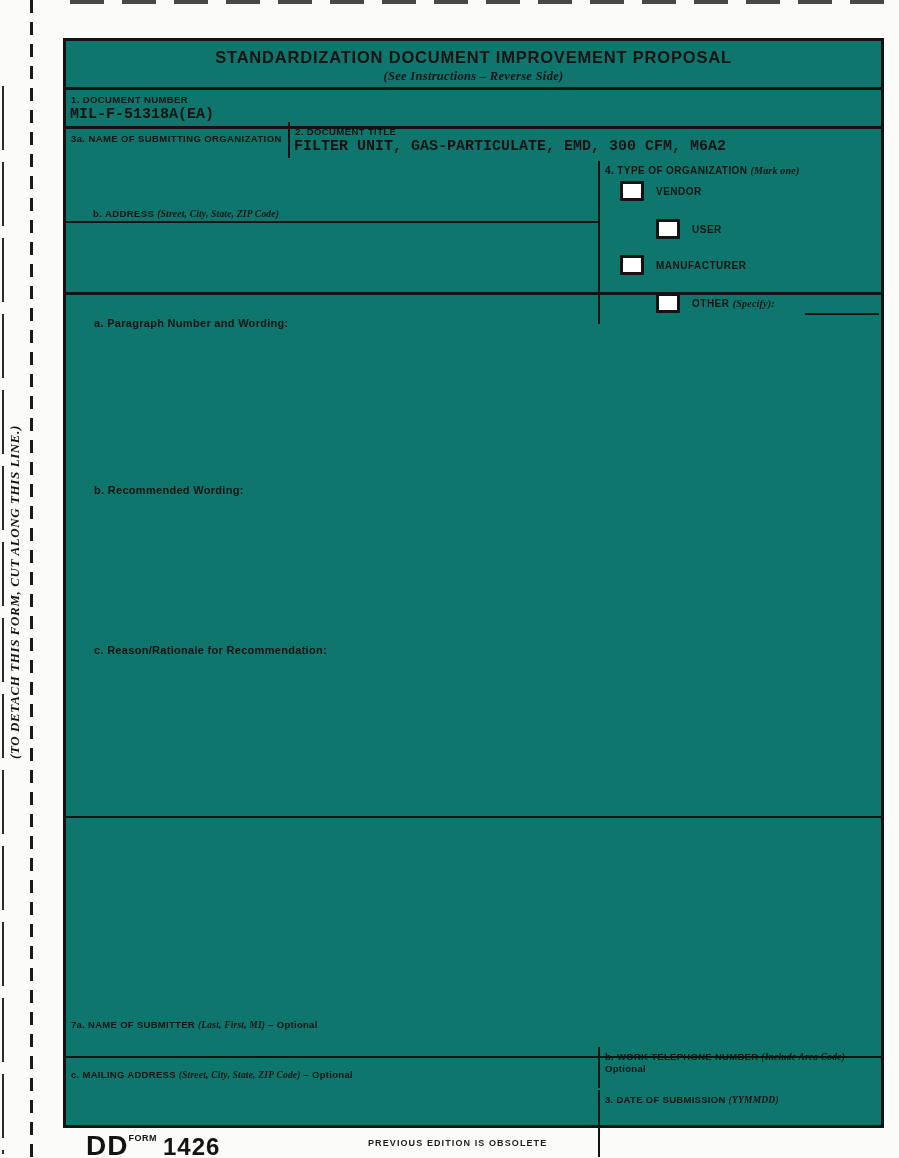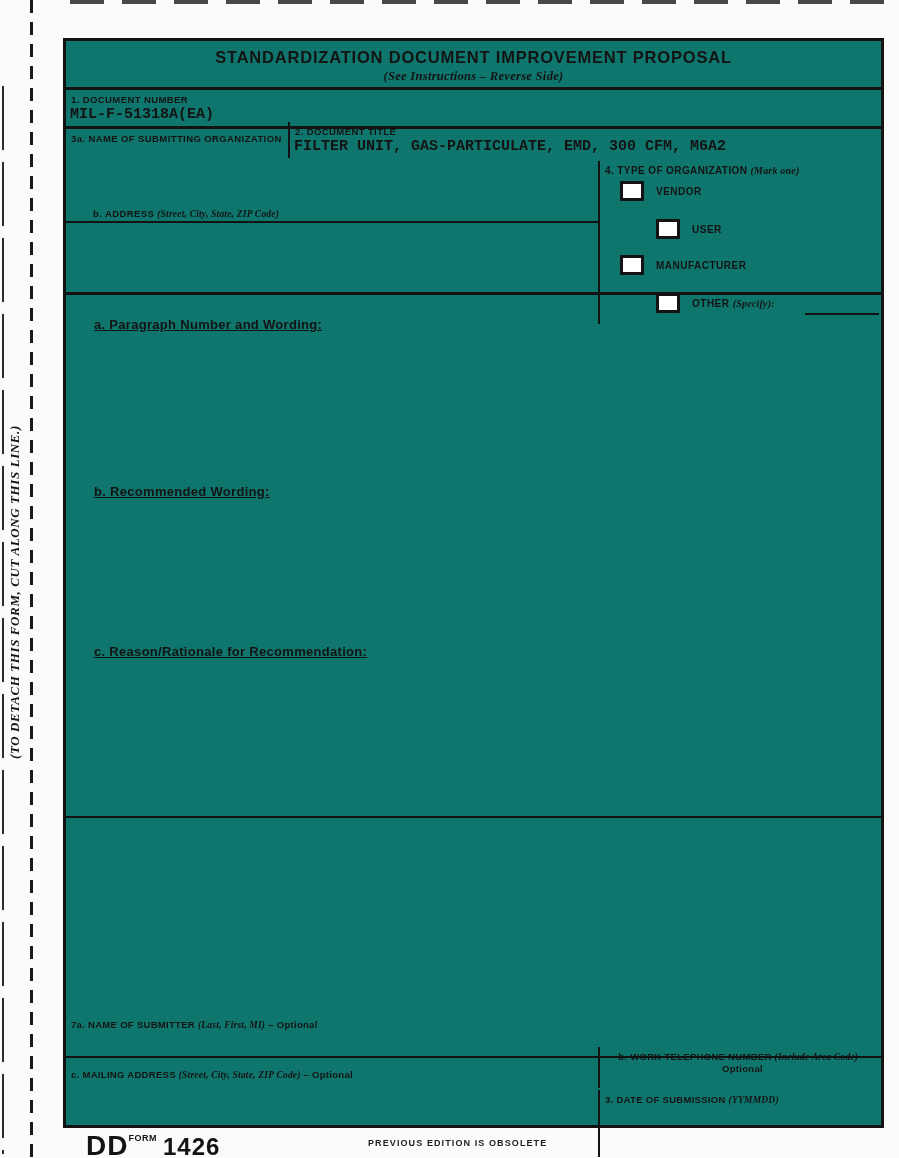--- a/index.html
+++ b/index.html
@@ -77,30 +77,30 @@
   .checkbox {
     position:absolute; width:24px; height:20px;
     border:3px solid #131313; background:#fff; border-radius:1px;
   }
   .cb-label { position:absolute; font-size:10px; font-weight:bold; letter-spacing:.5px; }
   .specify-line { position:absolute; width:74px; border-bottom:2px solid #131313; height:1px; }
 
   
   .row-problem { top:254px; height:523px; border-bottom:2px solid #131313; }
   .section-header { font-size:10px; font-weight:bold; letter-spacing:.5px; padding:4px 0 0 5px; }
-  .problem-item { position:absolute; left:28px; font-size:13px; font-weight:bold; letter-spacing:.3px;text-decoration:underline; }
+  .problem-item { position:absolute; left:28px; font-size:11px; font-weight:bold; letter-spacing:.3px; }
   .pi-a { top:22px; } .pi-b { top:189px; } .pi-c { top:349px; }
 
   
   .row-remarks { top:777px; height:197px; border-bottom:2px solid #131313; }
 
   
   .row-submitter { top:974px; height:43px; border-bottom:2px solid #131313; }
   .cell-submitter { left:0; width:532px; }
-  .cell-phone { left:532px; width:286px;text-align:center; }
+  .cell-phone { left:532px; width:286px; }
   .small-label {
     font-size:9.5px; font-weight:bold; letter-spacing:.3px;
     padding:4px 4px 0 5px; line-height:12px;
   }
 
   
   .row-mailing { top:1017px; height:67px; }
   .cell-mailing { left:0; width:532px;margin-top:7px; }
   .cell-date { left:532px; width:283px; }
 

